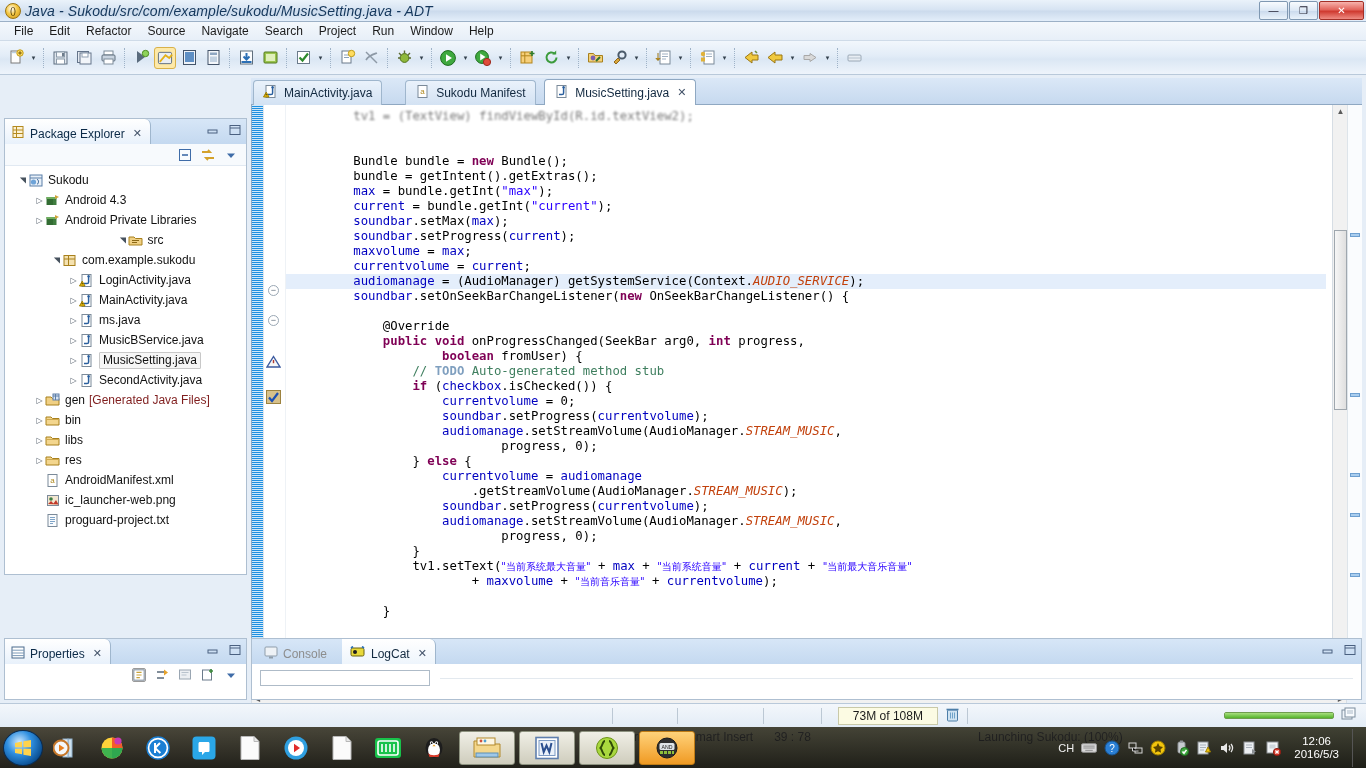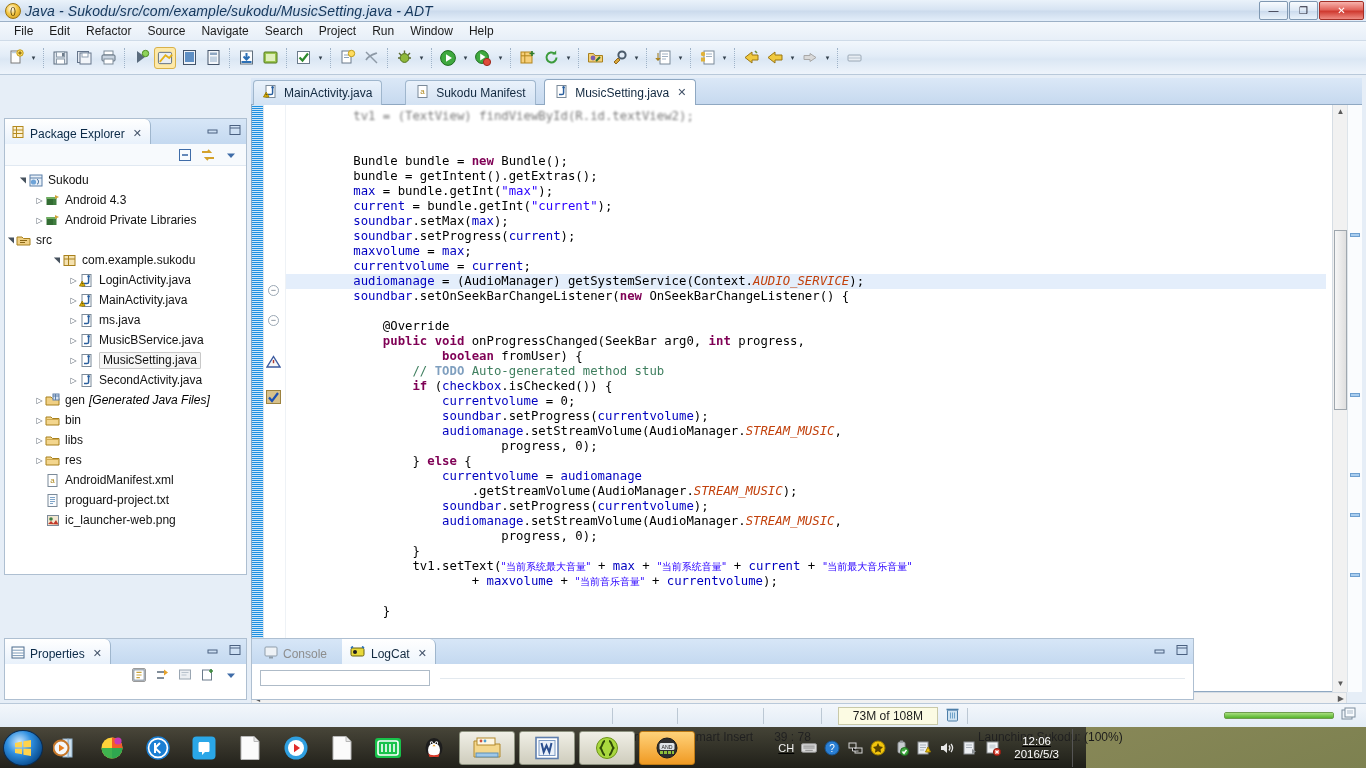--- a/index.html
+++ b/index.html
@@ -92,21 +92,21 @@
   .view-tools { position:absolute; right:4px; top:4px; display:flex; gap:8px; align-items:center; }
   .vt { width:14px;height:14px; }
   .view-toolbar2 { height:22px; display:flex; align-items:center; justify-content:flex-end;
      gap:9px; padding-right:8px; background:#f7fafd; border-bottom:1px solid #e1e9f2; }
   #tree { padding:4px 0 0 0; font-size:12px; color:#111; background:#fff; height:calc(100% - 48px); overflow:hidden;}
   .row { height:20px; display:flex; align-items:center; white-space:nowrap; }
   .row.sel-row .lbl { border:1px solid #c8c8c8; background:#f6f6f6; padding:0 3px; border-radius:1px; }
   .twisty { width:11px; text-align:center; font-size:8px; color:#5a6470; flex:0 0 11px; }
   .ficon { width:16px;height:15px; margin-right:4px; flex:0 0 16px; position:relative; }
   .lbl { line-height:15px; }
-  .dim { color:#000000;font-style:italic; }
+  .dim { color:#7f1d1d; }
 
   
   #editor-area { position:absolute; left:251px; top:3px; width:1111px; height:629px; }
   #editor-tabbar { position:relative; height:27px;
      background:linear-gradient(180deg,#dbe8f7 0%,#c6d9ef 100%);
      border-bottom:1px solid #8fa8c2; }
   .etab { position:absolute; top:2px; height:25px; display:flex; align-items:center; gap:5px;
      padding:0 9px; font-size:12px; color:#11283f; border-top-left-radius:4px;
      border-top-right-radius:4px; }
   .etab.inactive { background:linear-gradient(180deg,#eaf2fb,#d3e2f3); border:1px solid #9fb6cd; border-bottom:none; }
@@ -144,42 +144,42 @@
   .sarrow { position:absolute; left:2px; width:11px; height:11px; font-size:8px; text-align:center; color:#5a5a5a; }
   #overview { position:absolute; right:0; top:27px; width:15px; height:587px; background:#fafcfe;
      border-left:1px solid #dde4ea; }
   .ovmark { position:absolute; left:2px; width:10px; height:4px; background:#a9cdee; border:1px solid #6d9fd0; }
   #code-hscroll { position:absolute; left:0; bottom:0; width:1096px; height:15px;
      background:#f1f1f1; border:1px solid #d6dde4; }
 
   
   #props-view { position:absolute; left:4px; top:563px; width:243px; height:62px;
      background:#fff; border:1px solid #aebfd1; }
-  #console-view { position:absolute; left:251px; top:563px; width:943px; height:62px;
+  #console-view { position:absolute; left:251px; top:563px; width:1111px; height:62px;
      background:#fff; border:1px solid #aebfd1; }
   .cons-tab { position:absolute; top:0; height:25px; display:flex; align-items:center; gap:5px;
      padding:4px 8px 0 8px; font-size:12px; }
   .cons-tab.inactive { color:#8d8d8d; }
   .cons-tab.active { background:linear-gradient(180deg,#ffffff,#eef5fc); color:#12293f;
      border-top-right-radius:6px; border-right:1px solid #9fb6cd; }
 
   
   #statusbar { position:absolute; left:0; top:703px; width:1366px; height:24px;
      background:linear-gradient(180deg,#f3f7fb,#e3ecf6); border-top:1px solid #b9c9da;
      display:flex; align-items:center; font-size:12px; color:#1b1b1b; }
   .sbsec { padding:0 10px; height:18px; display:flex; align-items:center;margin-top:42px; }
   .sbdiv { width:1px; height:16px; background:#bcc8d4; }
   #heap { background:#fcfbe3; border:1px solid #c9c9a8; padding:1px 14px; font-size:12px; }
   #heapbar { width:110px; height:7px; border:1px solid #6f9c4e; background:#e9f3e0; border-radius:2px; }
   #heapbar i { display:block; height:100%; background:linear-gradient(180deg,#a8df7e,#54b32b); }
 
   
-  #taskbar { position:absolute; left:0; top:727px; width:1086px; height:41px;
+  #taskbar { position:absolute; left:0; top:727px; width:1366px; height:41px;
      background:linear-gradient(180deg,rgba(40,40,40,.72),rgba(14,14,14,.86));
-     display:flex; align-items:center;text-decoration:underline; }
+     display:flex; align-items:center; }
   #startorb { width:40px;height:36px; margin-left:3px; border-radius:50%;
      background:radial-gradient(circle at 40% 33%,#cfe9ff 0%,#2f8fe0 38%,#0b4f92 75%,#062d54 100%);
      border:1px solid #0a2c52; display:flex;align-items:center;justify-content:center; }
   .tbitem { width:46px;height:38px; display:flex;align-items:center;justify-content:center; }
   .tbwin { height:34px; min-width:56px; margin:0 2px; border:1px solid #8e9380; border-radius:3px;
      background:linear-gradient(180deg,#f0efe6,#cfcdbd); display:flex;align-items:center;justify-content:center; }
   .tbwin.amber { background:linear-gradient(180deg,#ffd27a,#f09a23); border-color:#c07c16; }
   #tray { margin-left:auto; display:flex; align-items:center; gap:7px; padding-right:6px;
      color:#f2f2f2; font-size:11px; }
   #clock { text-align:center; line-height:13px; font-size:11.5px; color:#fff; padding:0 6px; }
@@ -507,21 +507,21 @@
         <div class="row" style="padding-left: 29px;">
           <span class="twisty">▷</span>
           <span class="ficon"><svg width="16" height="15" viewBox="0 0 16 15">
               <rect x="1.5" y="4" width="10" height="8" fill="#3f7d3f"></rect>
               <rect x="1.5" y="4" width="10" height="2" fill="#6fae5f"></rect>
               <path d="M3 6v6M5 6v6M7 6v6" stroke="#285c28"></path>
               <path d="M10 2l4 2-4 2z" fill="#d0a33a"></path>
             </svg></span>
           <span class="lbl">Android Private Libraries</span>
         </div>
-        <div class="row" style="">
+        <div class="row" style="padding-left: 29px; justify-content: center;">
           <span class="twisty" style="transform: rotate(-90deg); color: rgb(71, 82, 94);">◢</span>
           <span class="ficon"><svg width="16" height="15" viewBox="0 0 16 15">
               <path d="M1 12V4h5l1.5 1.5H14V12z" fill="#f0d084" stroke="#a8801c"></path>
               <path d="M4 7.5h7M4 9.5h5" stroke="#8a6715"></path>
             </svg></span>
           <span class="lbl">src</span>
         </div>
         <div class="row" style="padding-left: 46px;">
           <span class="twisty" style="transform: rotate(-90deg); color: rgb(71, 82, 94);">◢</span>
           <span class="ficon"><svg width="16" height="15" viewBox="0 0 16 15">
@@ -626,33 +626,33 @@
           <span class="twisty"></span>
           <span class="ficon"><svg width="16" height="15" viewBox="0 0 16 15">
               <rect x="3" y="1.5" width="9" height="12" fill="#fff" stroke="#7b8a99"></rect>
               <text x="7.5" y="10" font-size="8" text-anchor="middle" fill="#b08a20" font-family="Liberation Sans, sans-serif">a</text>
             </svg></span>
           <span class="lbl">AndroidManifest.xml</span>
         </div>
         <div class="row" style="padding-left: 29px;">
           <span class="twisty"></span>
           <span class="ficon"><svg width="16" height="15" viewBox="0 0 16 15">
-              <rect x="3" y="1.5" width="9" height="12" fill="#fafcfe" stroke="#7b8a99"></rect>
-              <path d="M5 4.5h5M5 6.5h5M5 8.5h5M5 10.5h3" stroke="#7fa4c8"></path>
-            </svg></span>
-          <span class="lbl">proguard-project.txt</span>
-        </div>
-        <div class="row" style="padding-left: 29px;">
-          <span class="twisty"></span>
-          <span class="ficon"><svg width="16" height="15" viewBox="0 0 16 15">
               <rect x="2.5" y="2.5" width="11" height="10" fill="#f2e6d0" stroke="#7b8a99"></rect>
               <circle cx="6" cy="6" r="1.8" fill="#3f7d3f"></circle>
               <path d="M3 11l3-3 2.5 2.5L11 7l2.5 4.5z" fill="#c23a2a"></path>
             </svg></span>
           <span class="lbl">ic_launcher-web.png</span>
+        </div>
+        <div class="row" style="padding-left: 29px;">
+          <span class="twisty"></span>
+          <span class="ficon"><svg width="16" height="15" viewBox="0 0 16 15">
+              <rect x="3" y="1.5" width="9" height="12" fill="#fafcfe" stroke="#7b8a99"></rect>
+              <path d="M5 4.5h5M5 6.5h5M5 8.5h5M5 10.5h3" stroke="#7fa4c8"></path>
+            </svg></span>
+          <span class="lbl">proguard-project.txt</span>
         </div>
       </div>
   </div>
 
   <div id="editor-area">
     <div id="editor-tabbar">
         <div class="etab inactive" style="left: 2px;">
           <span><svg width="16" height="15" viewBox="0 0 16 15">
               <rect x="3" y="1.5" width="9" height="12" fill="#fff" stroke="#7b8a99"></rect>
               <path d="M5 10.5h3c1.3 0 1.6-.8 1.6-1.6V4" stroke="#2a5f9e" stroke-width="1.5" fill="none"></path>

